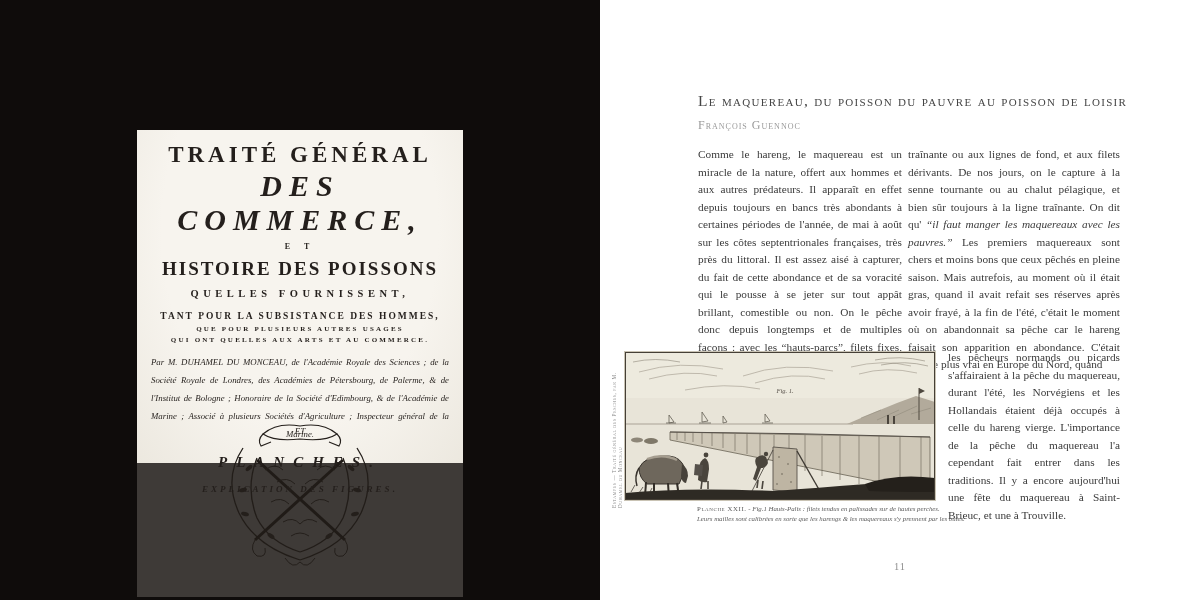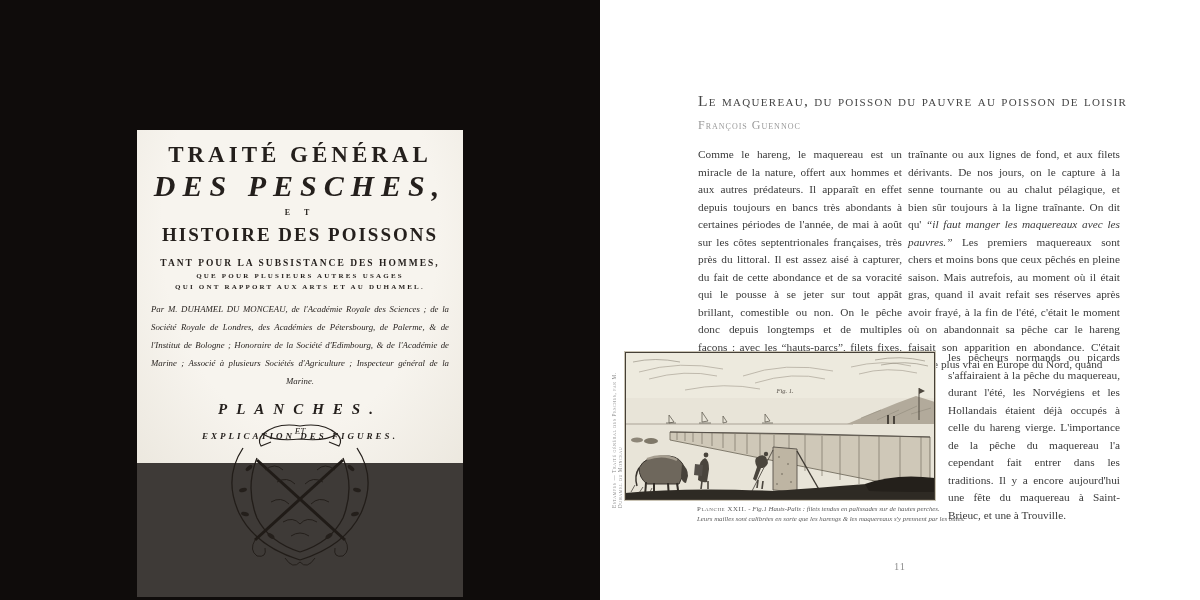--- a/index.html
+++ b/index.html
@@ -53,26 +53,27 @@
 </head>
 <body>
 
 <div class="left-page">
   <div class="title-card">
     <div class="lit"></div>
     <div class="shadowed"></div>
 
     <div class="tp">
       <div class="tp-line1">TRAITÉ GÉNÉRAL</div>
-      <div class="tp-line2">DES PESCHES,</div>
+      <div class="tp-line2">DES COMMERCE,</div>
       <div class="tp-line3">E T</div>
       <div class="tp-line4">HISTOIRE DES POISSONS</div>
+      <div class="tp-line5">QUELLES FOURNISSENT,</div>
       <div class="tp-line6">TANT POUR LA SUBSISTANCE DES HOMMES,</div>
       <div class="tp-line7">QUE POUR PLUSIEURS AUTRES USAGES</div>
-      <div class="tp-line8">QUI ONT RAPPORT AUX ARTS ET AU DUHAMEL.</div>
+      <div class="tp-line8">QUI ONT QUELLES AUX ARTS ET AU COMMERCE.</div>
       <div class="tp-author">Par M. DUHAMEL DU MONCEAU, de l'Académie Royale des Sciences ; de la Société Royale de Londres, des Académies de Pétersbourg, de Palerme, &amp; de l'Institut de Bologne ; Honoraire de la Société d'Edimbourg, &amp; de l'Académie de Marine ; Associé à plusieurs Sociétés d'Agriculture ; Inspecteur général de la Marine.</div>
       <div class="tp-planches">PLANCHES.</div>
       <div class="tp-expl">EXPLICATION DES FIGURES.</div>
     </div>
 
     <svg class="emblem" width="190" height="155" viewBox="0 0 190 155">
       <g fill="none" stroke="#241f1b" stroke-width="1.1">
         <path d="M58,16 Q72,4 95,8 Q118,4 132,16 Q120,24 95,21 Q70,24 58,16 Z"></path>
         <path d="M58,16 Q52,22 56,28 L66,24"></path>
         <path d="M132,16 Q138,22 134,28 L124,24"></path>

